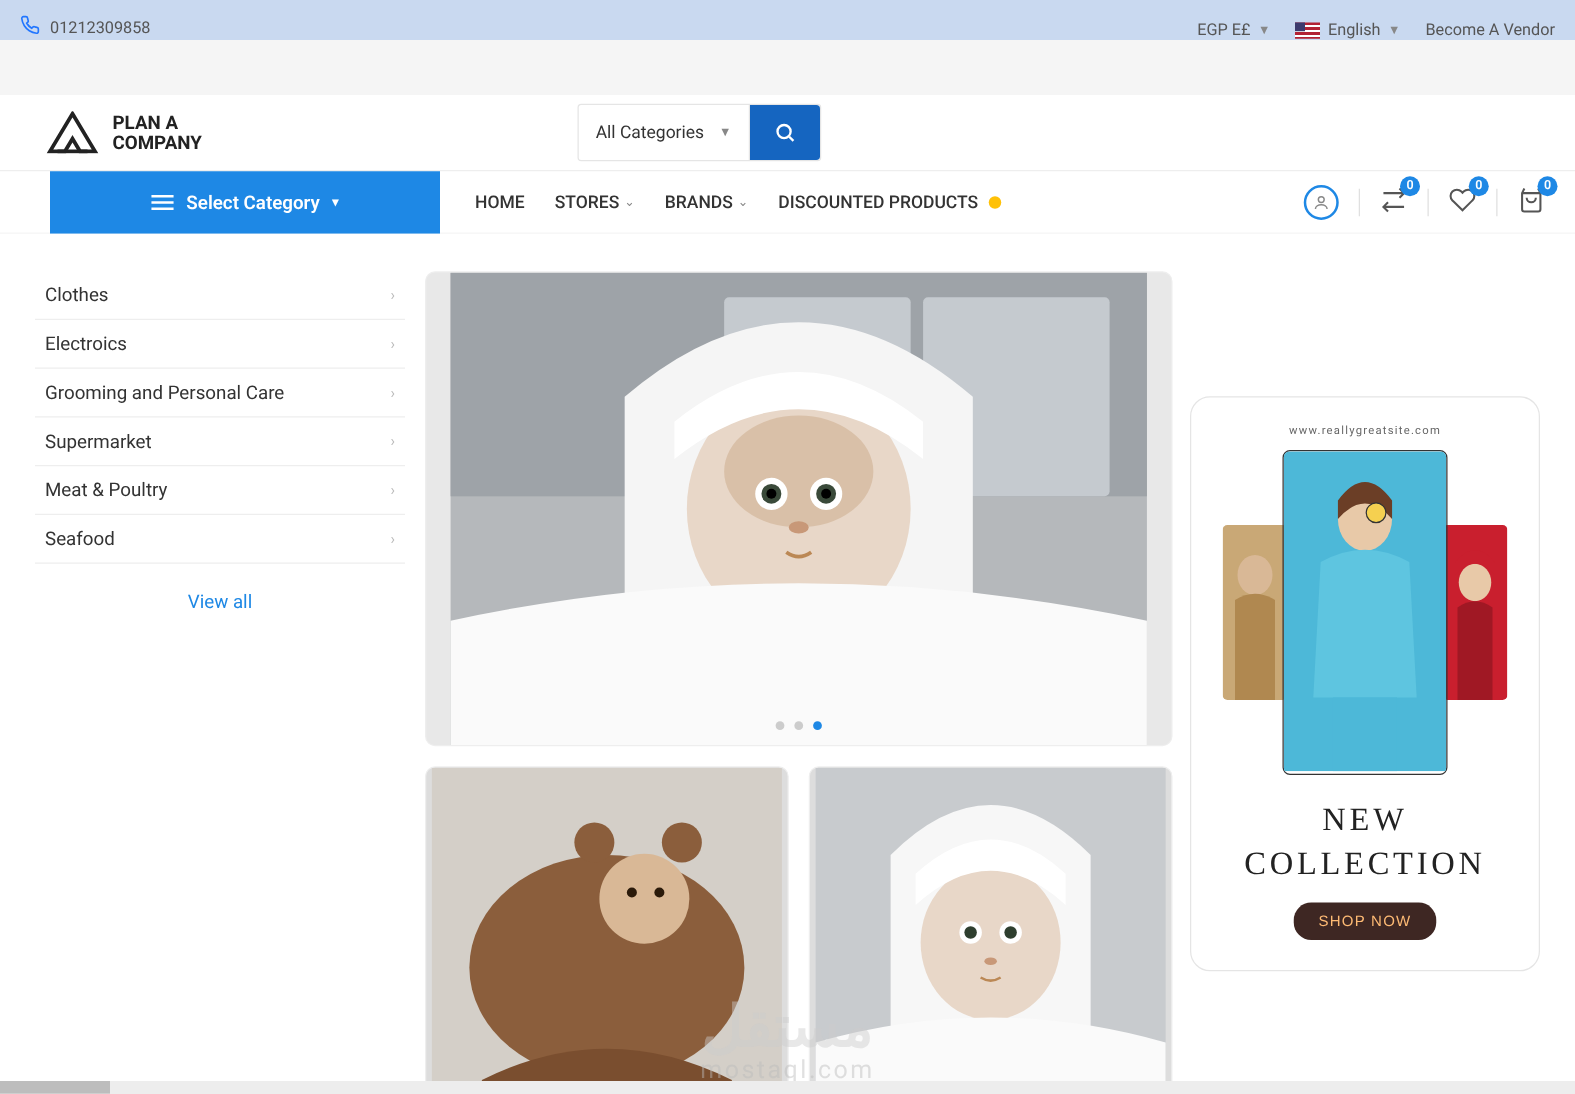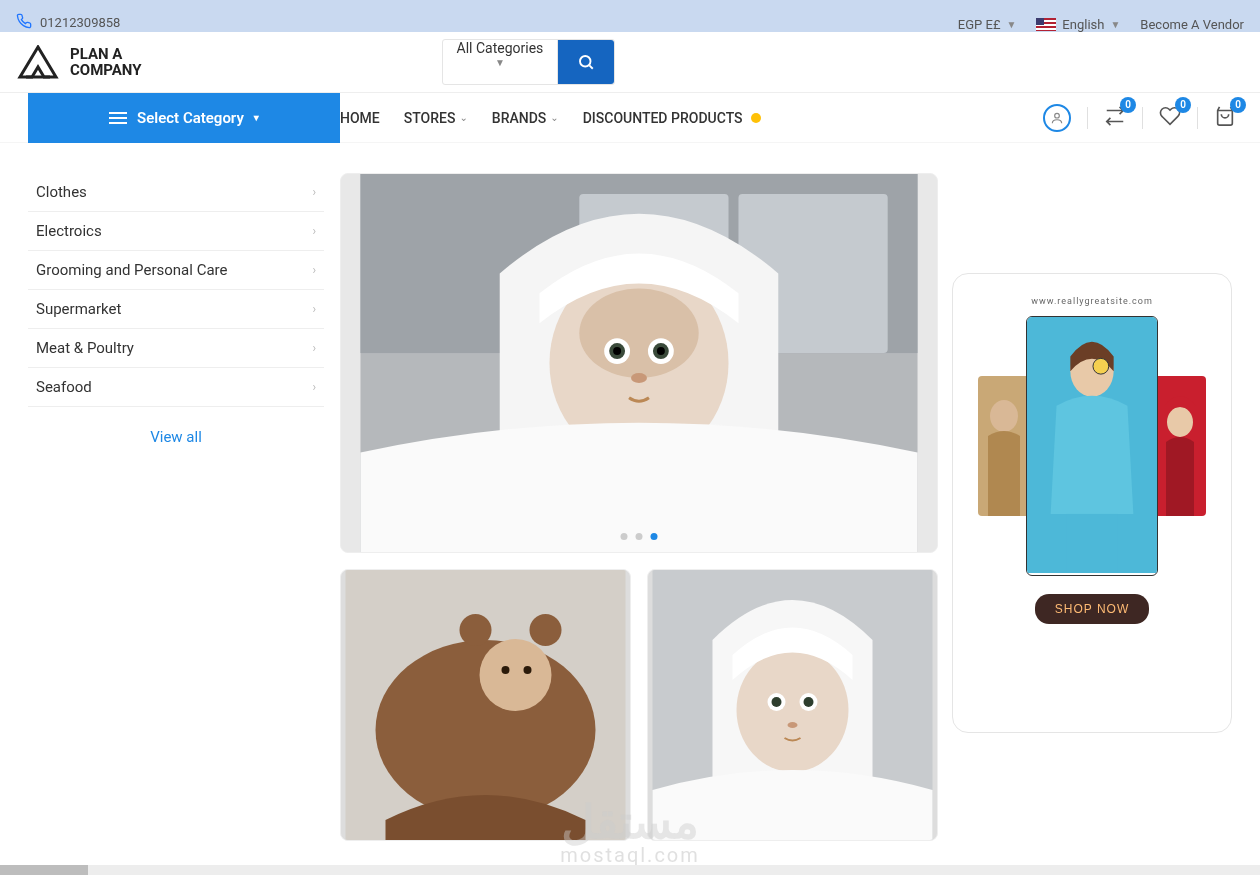--- a/index.html
+++ b/index.html
@@ -9,34 +9,34 @@
 .topbar { background: #c9d9f0; height: 32px; display: flex; align-items: flex-end; padding: 0 16px; font-size: 13px; color: #555; }
 .topbar-left { display: flex; align-items: center; gap: 8px; }
 .topbar-right { margin-left: auto; display: flex; align-items: center; gap: 20px; }
 .topbar-item { display: flex; align-items: center; gap: 6px; cursor: pointer; }
 .phone-icon { color: #2176ff; }
 .flag { display: inline-block; width: 20px; height: 13px; background: linear-gradient(#b22234 0 15%, #fff 15% 30%, #b22234 30% 45%, #fff 45% 60%, #b22234 60% 75%, #fff 75% 90%, #b22234 90%); position: relative; }
 .flag::before { content: ""; position: absolute; top:0; left:0; width: 8px; height: 7px; background: #3c3b6e; }
 .caret-down { font-size: 10px; color: #888; }
 
 
-.header { background: #fff; height: 60px; display: flex; align-items: center; padding: 0 16px; }
+.header { background: #fff; height: 60px; display: flex; align-items: center; padding: 0 36px; margin-top: 44px; }
 .logo-area { display: flex; align-items: center; gap: 10px; }
 .logo-mark { display:flex; align-items:center; }
 .logo-text { font-weight: 700; font-size: 15px; line-height: 1.1; color: #222; }
 .search-wrap { margin-left: 300px; display: flex; height: 46px; border: 1px solid #e5e5e5; border-radius: 3px; }
-.cat-select { display: flex; align-items: center; padding: 0 14px; font-size: 14px; color: #333; gap: 1px; border-right: 1px solid #e5e5e5; cursor: pointer; flex-direction: column; }
+.cat-select { display: flex; align-items: center; padding: 0 14px; font-size: 14px; color: #333; gap: 12px; border-right: 1px solid #e5e5e5; cursor: pointer; }
 .search-input { border: none; outline: none; padding: 0 14px; width: 360px; font-size: 14px; color: #555; }
 .search-input::placeholder { color: #aaa; }
 .search-btn { width: 56px; background: #1565c0; display: flex; align-items: center; justify-content: center; cursor: pointer; border-radius: 0 3px 3px 0; }
 
 
 .navbar { background: #fff; height: 50px; display:flex; align-items:center; border-top:1px solid #eee; }
-.select-cat-btn { background: #1e88e5; color:#fff; height: 50px; width: 312px; display:flex; align-items:center; justify-content:center; gap:10px; font-size:15px; font-weight:600; cursor:pointer; margin-left:28px;}
-.nav-links { display:flex; gap:24px; }
+.select-cat-btn { background: #1e88e5; color:#fff; height: 50px; width: 312px; display:flex; align-items:center; justify-content:center; gap:10px; font-size:15px; font-weight:600; cursor:pointer; margin-left:40px;}
+.nav-links { display:flex; gap:24px; margin-left:28px; }
 .nav-link { font-size: 14px; color: #333; font-weight:500; cursor: pointer; display:flex; align-items:center; gap:4px; }
 .nav-chevron { font-size:10px; color:#888; }
 .dot-yellow { width:10px; height:10px; background:#ffc107; border-radius:50%; display:inline-block; margin-left:4px;}
 .nav-icons { margin-left:auto; display:flex; align-items:center; gap:12px; padding-right:20px;}
 .icon-wrap { position:relative; cursor:pointer; padding:4px; }
 .icon-divider { width:1px; height:22px; background:#e0e0e0; }
 .badge { position:absolute; top:-4px; right:-6px; background:#1e88e5; color:#fff; font-size:10px; width:16px; height:16px; border-radius:50%; display:flex; align-items:center; justify-content:center; font-weight:600;}
 .user-circle { width:28px; height:28px; border:2px solid #1e88e5; border-radius:50%; display:flex; align-items:center; justify-content:center;}
 
 
@@ -302,20 +302,23 @@
         </div>
         <div class="photo-side">
           <svg viewBox="0 0 52 140">
               <rect width="52" height="140" fill="#c91f2e"></rect>
               <ellipse cx="26" cy="46" rx="13" ry="15" fill="#e8c9a8"></ellipse>
               <path d="M10 30 Q26 10 42 30 L42 40 Q26 22 10 40 Z" fill="#c91f2e"></path>
               <path d="M12 66 Q26 56 40 66 L40 140 L12 140 Z" fill="#a01824"></path>
             </svg>
         </div>
       </div>
+      <div class="banner-title">
+        <span>NEW</span><br><span>COLLECTION</span>
+      </div>
       <button class="shop-now">SHOP NOW</button>
     </div>
   </div>
 </div>
 
 <div class="watermark">
   <span>مستقل</span>
   <span class="watermark-sub">mostaql.com</span>
 </div>
 

